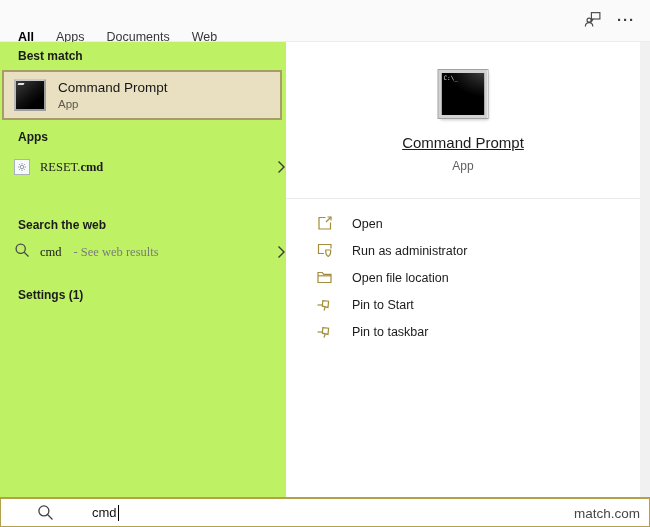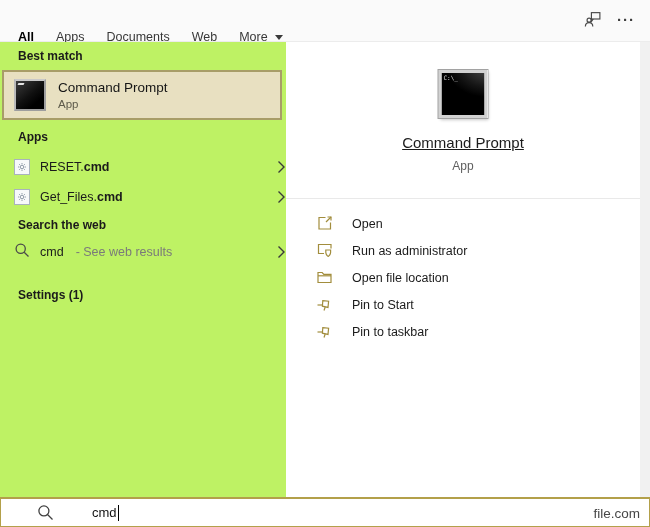--- a/index.html
+++ b/index.html
@@ -24,21 +24,21 @@
   .hdr-web{top:176px;}
   .hdr-settings{top:246px;}
 
   .best-match-row{position:absolute;left:2px;top:28px;width:280px;height:50px;box-sizing:border-box;background:#e8e0c1;border:2px solid #a89d68;display:flex;align-items:center;padding-left:10px;gap:12px;}
   .bm-icon{width:32px;height:32px;box-sizing:border-box;border:2px solid #9e9e9e;border-top-color:#c9c9c9;border-left-color:#b9b9b9;background:linear-gradient(140deg,#3c3c3c 0%,#101010 50%,#000 75%);position:relative;flex:0 0 auto;}
   .bm-icon::before{content:"";position:absolute;left:2px;top:2px;width:6px;height:2px;background:#e3e3e3;transform:skewX(-25deg);}
   .bm-text{display:flex;flex-direction:column;gap:3px;}
   .bm-title{font-size:13.5px;color:#161616;}
   .bm-sub{font-size:11.5px;color:#5d5a4a;}
 
-  .list-row{position:absolute;left:0;width:286px;height:30px;box-sizing:border-box;display:flex;align-items:center;padding:0 0 0 14px;gap:10px;}
+  .list-row{position:absolute;left:0;width:286px;height:30px;box-sizing:border-box;display:flex;align-items:center;padding:0 0 0 14px;gap:10px;font-family:Liberation Serif, serif;}
   .row-apps-1{top:110px;}
   .row-apps-2{top:140px;}
   .row-web{top:195px;}
   .row-label{font-size:12.5px;color:#1b1b1b;white-space:nowrap;}
   .row-label .match{font-weight:bold;}
   .row-hint{font-size:12.5px;color:#7a7a7a;margin-left:12px;}
   .chevron{margin-left:auto;display:flex;align-items:center;}
 
   .cmd-file-icon{width:16px;height:16px;box-sizing:border-box;background:#f7f9fa;border:1px solid #a9b3bd;display:flex;align-items:center;justify-content:center;flex:0 0 auto;}
 
@@ -74,24 +74,20 @@
         </div>
       <div class="tab">
           <span>Apps</span>
         </div>
       <div class="tab">
           <span>Documents</span>
         </div>
       <div class="tab">
           <span>Web</span>
         </div>
-      <div class="tab">
-          <span>More</span>
-          <span class="caret-down"></span>
-        </div>
     </div>
     <div class="topbar-icons">
       <span>
         <svg width="18" height="18" viewBox="0 0 17 17" fill="none" stroke="#4a4a4a" stroke-width="1.1">
           <rect x="7" y="2.5" width="8" height="6"></rect>
           <path d="M8.8 8.5 L7.2 10.6 V8.5"></path>
           <circle cx="4.8" cy="9.6" r="1.9"></circle>
           <path d="M1.3 15.6 c0-2.4 1.5-3.7 3.5-3.7 s3.5 1.3 3.5 3.7"></path>
         </svg>
       </span>
@@ -120,34 +116,20 @@
         </svg>
       </span>
       <span class="row-label"><span>RESET.</span><span class="match">cmd</span></span>
       <span class="chevron">
         <svg width="9" height="14" viewBox="0 0 9 14" fill="none" stroke="#3a3a3a" stroke-width="1.4">
             <path d="M1.5 1.5 L7 7 L1.5 12.5"></path>
           </svg>
       </span>
     </div>
 
-    <div class="list-row row-apps-2">
-      <span class="cmd-file-icon">
-        <svg width="10" height="10" viewBox="0 0 12 12" fill="none" stroke="#7e8c9a" stroke-width="1">
-          <circle cx="6" cy="6" r="2.1"></circle>
-          <path d="M6 1.2v1.6M6 9.2v1.6M1.2 6h1.6M9.2 6h1.6M2.6 2.6l1.2 1.2M8.2 8.2l1.2 1.2M9.4 2.6L8.2 3.8M3.8 8.2L2.6 9.4"></path>
-        </svg>
-      </span>
-      <span class="row-label"><span>Get_Files.</span><span class="match">cmd</span></span>
-      <span class="chevron">
-        <svg width="9" height="14" viewBox="0 0 9 14" fill="none" stroke="#3a3a3a" stroke-width="1.4">
-            <path d="M1.5 1.5 L7 7 L1.5 12.5"></path>
-          </svg>
-      </span>
-    </div>
 
     <div class="section-header hdr-web">Search the web</div>
 
     <div class="list-row row-web">
       <span>
         <svg width="16" height="16" viewBox="0 0 16 16" fill="none" stroke="#4a4a4a" stroke-width="1.3">
           <circle cx="6.7" cy="6.7" r="4.6"></circle>
             <path d="M10.2 10.2 L14.5 14.5"></path>
         </svg>
       </span>
@@ -228,16 +210,16 @@
     <span class="search-icon">
       <svg width="17" height="17" viewBox="0 0 16 16" fill="none" stroke="#3f3f3f" stroke-width="1.2">
         <circle cx="6.5" cy="6.5" r="4.7"></circle>
           <path d="M10.1 10.1 L14.6 14.6"></path>
       </svg>
     </span>
     <span class="search-text">
       <span>cmd</span>
       <span class="text-caret"></span>
     </span>
-    <span class="watermark">file.com</span>
+    <span class="watermark">match.com</span>
   </div>
 
 </div>
 
 </body></html>

